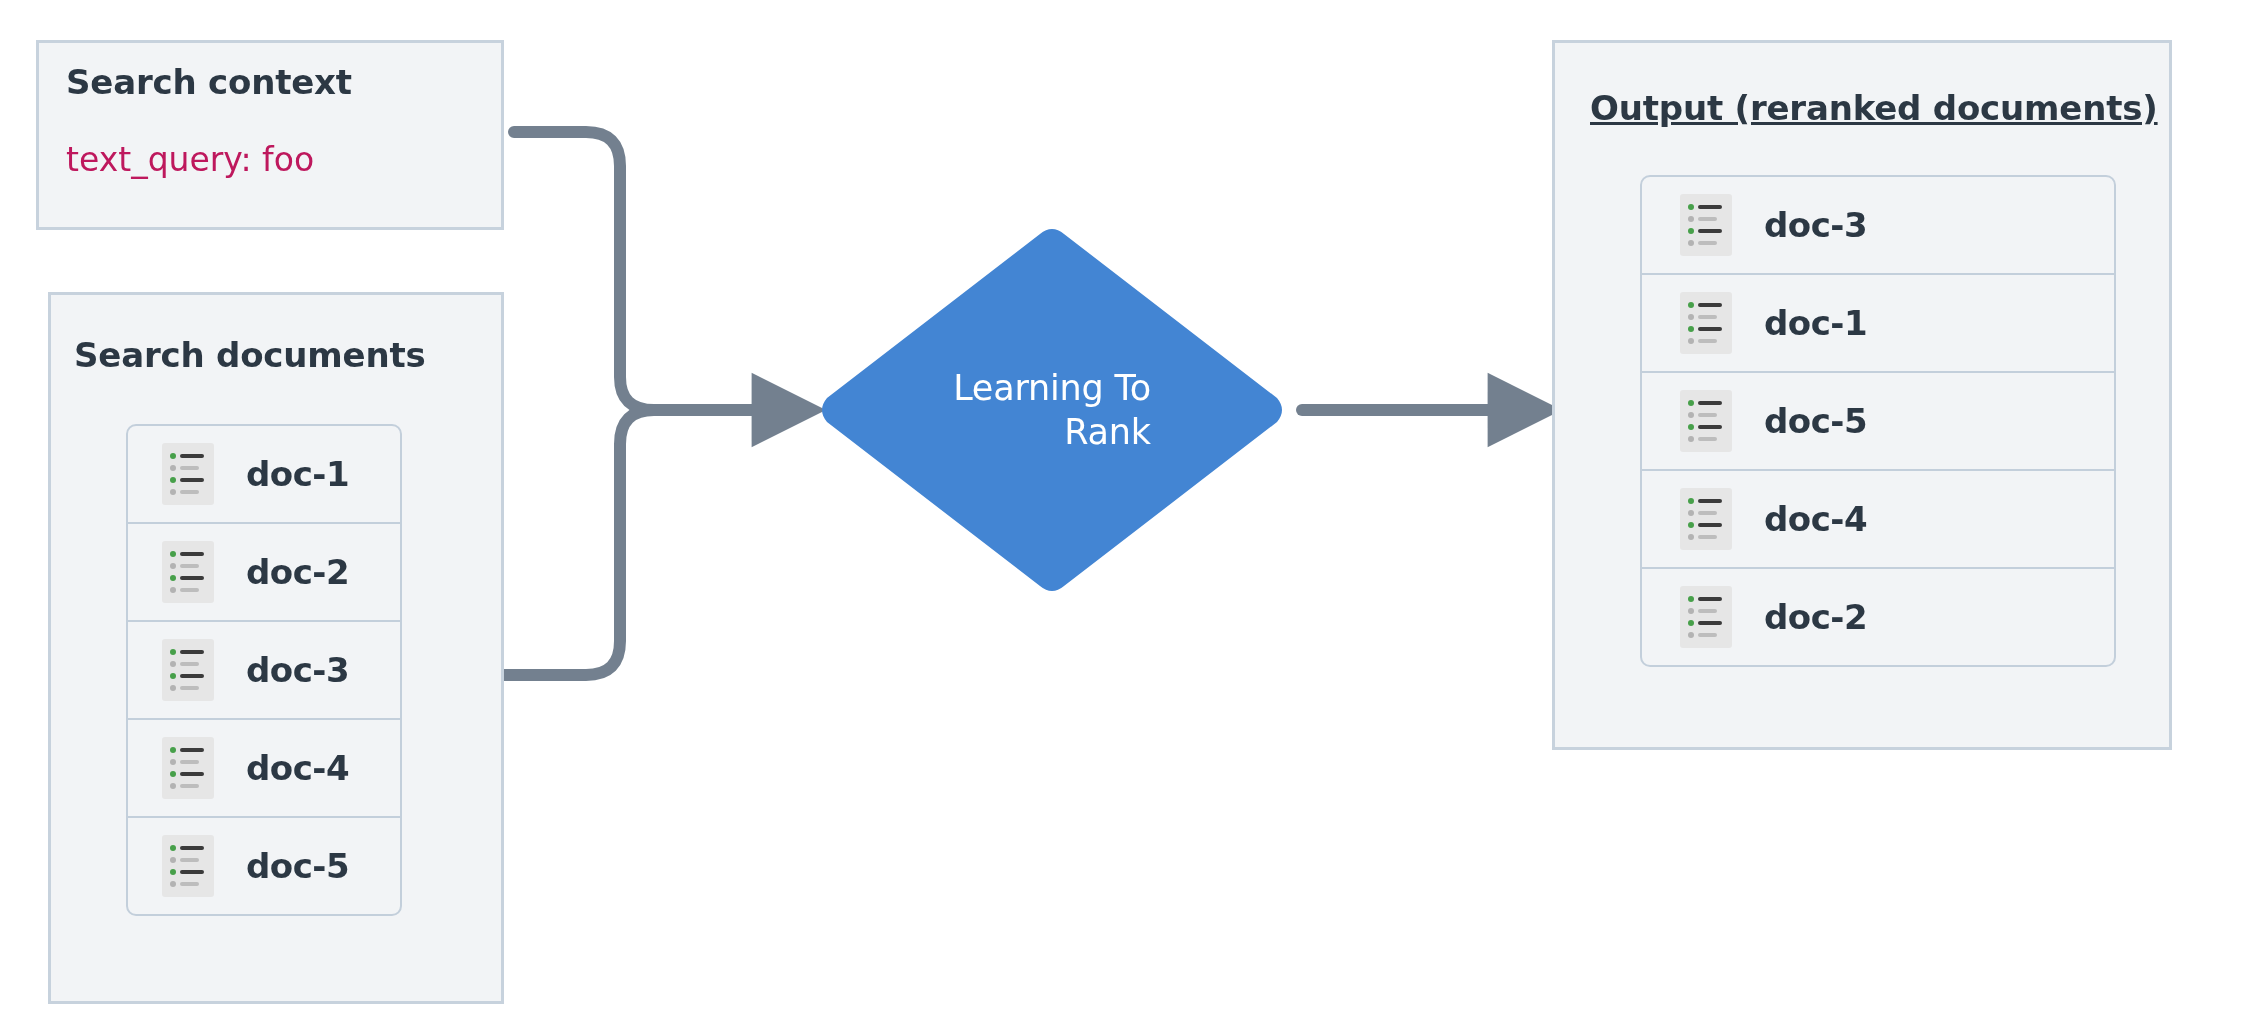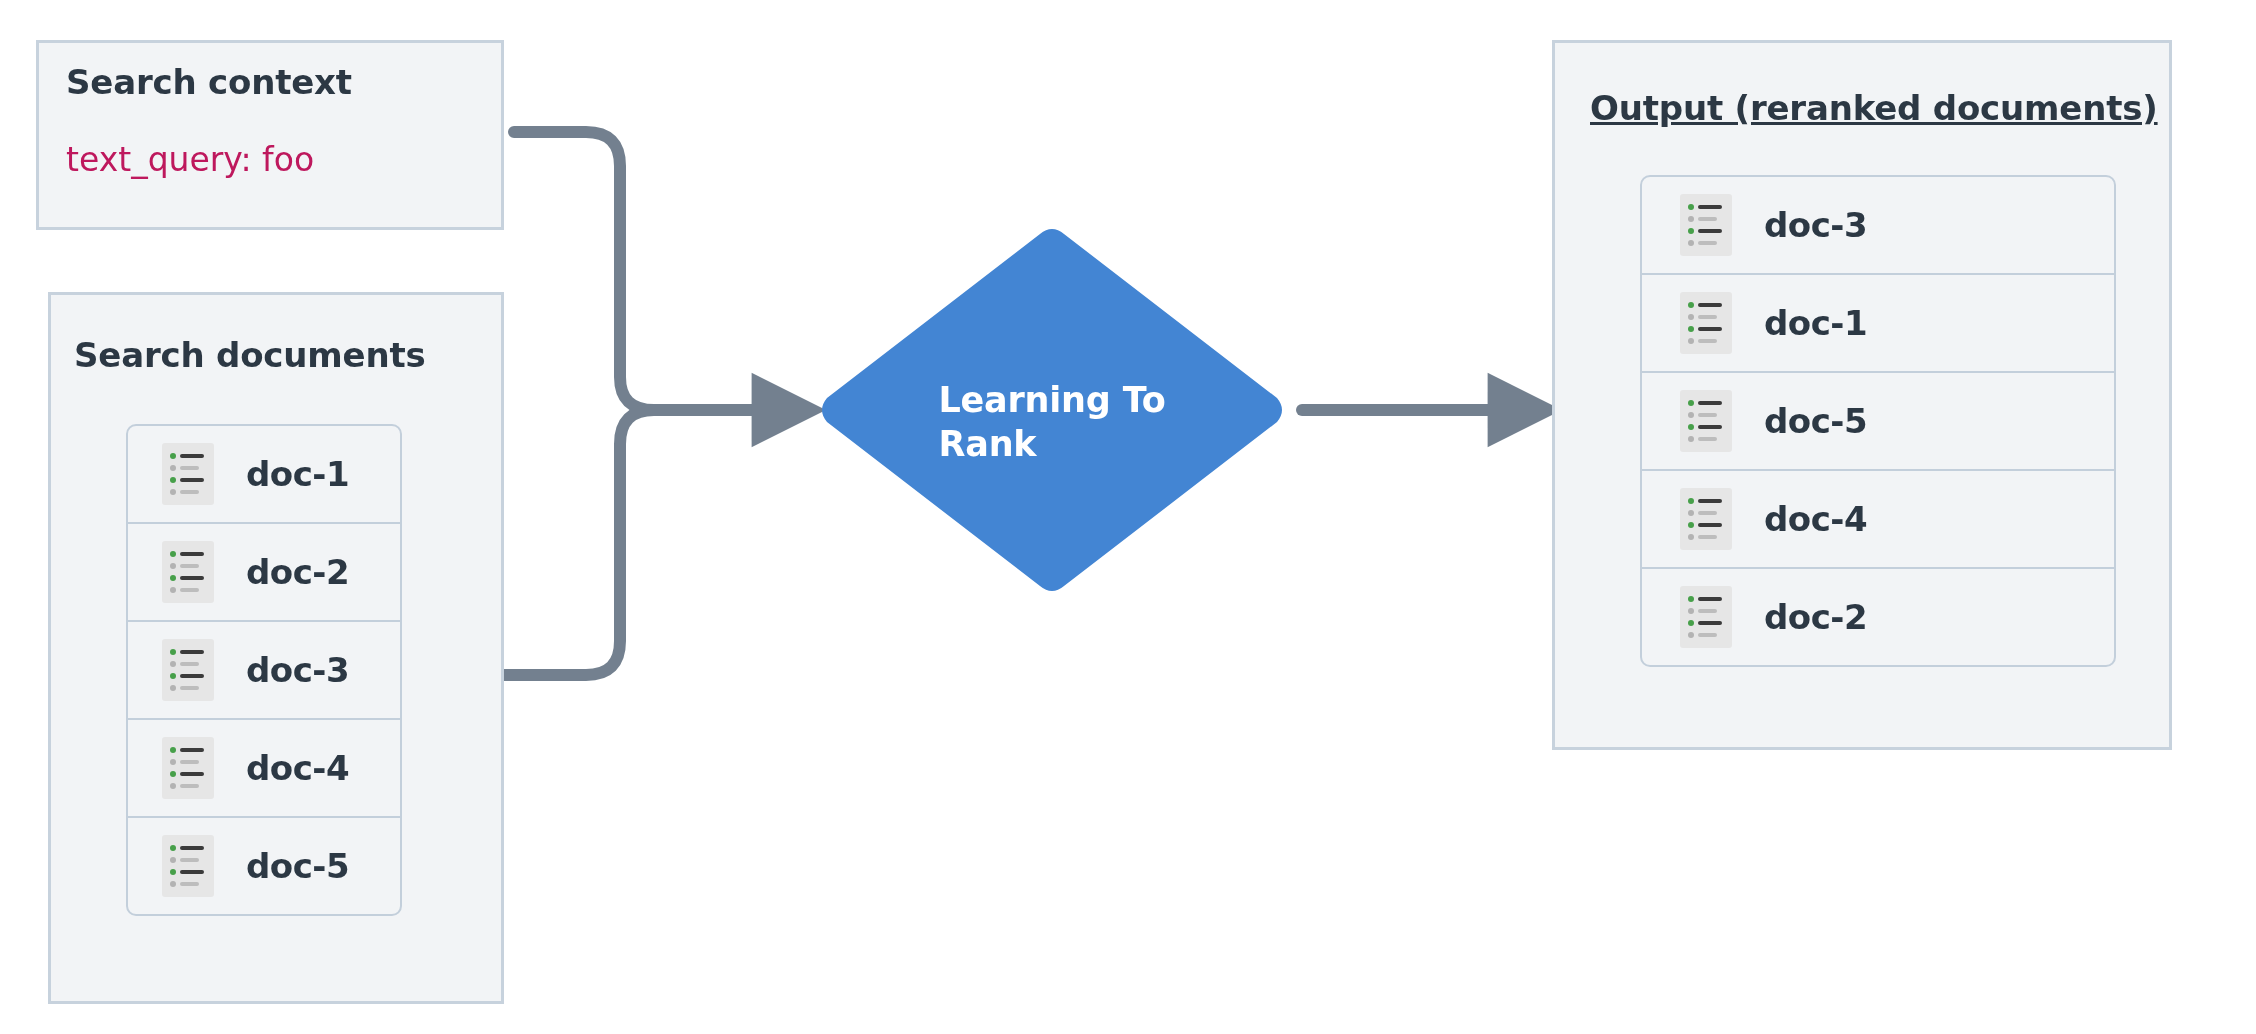--- a/index.html
+++ b/index.html
@@ -181,30 +181,30 @@
   #ltr-node {
     position: absolute;
     left: 817px;
     top: 224px;
     width: 470px;
     height: 372px;
   }
   #ltr-label {
     position: absolute;
     left: 0;
-    top: 12px;
+    top: 0;
     width: 470px;
     height: 372px;
     display: flex;
     align-items: center;
     justify-content: center;
-    text-align: left;
+    text-align: right;
     color: #ffffff;
     font-size: 35px;
-    font-weight: bold;
+    font-weight: normal;
     line-height: 1.26;
     letter-spacing: -0.2px;
     pointer-events: none;
   }
 
   
   #connectors {
     position: absolute;
     left: 0;
     top: 0;

